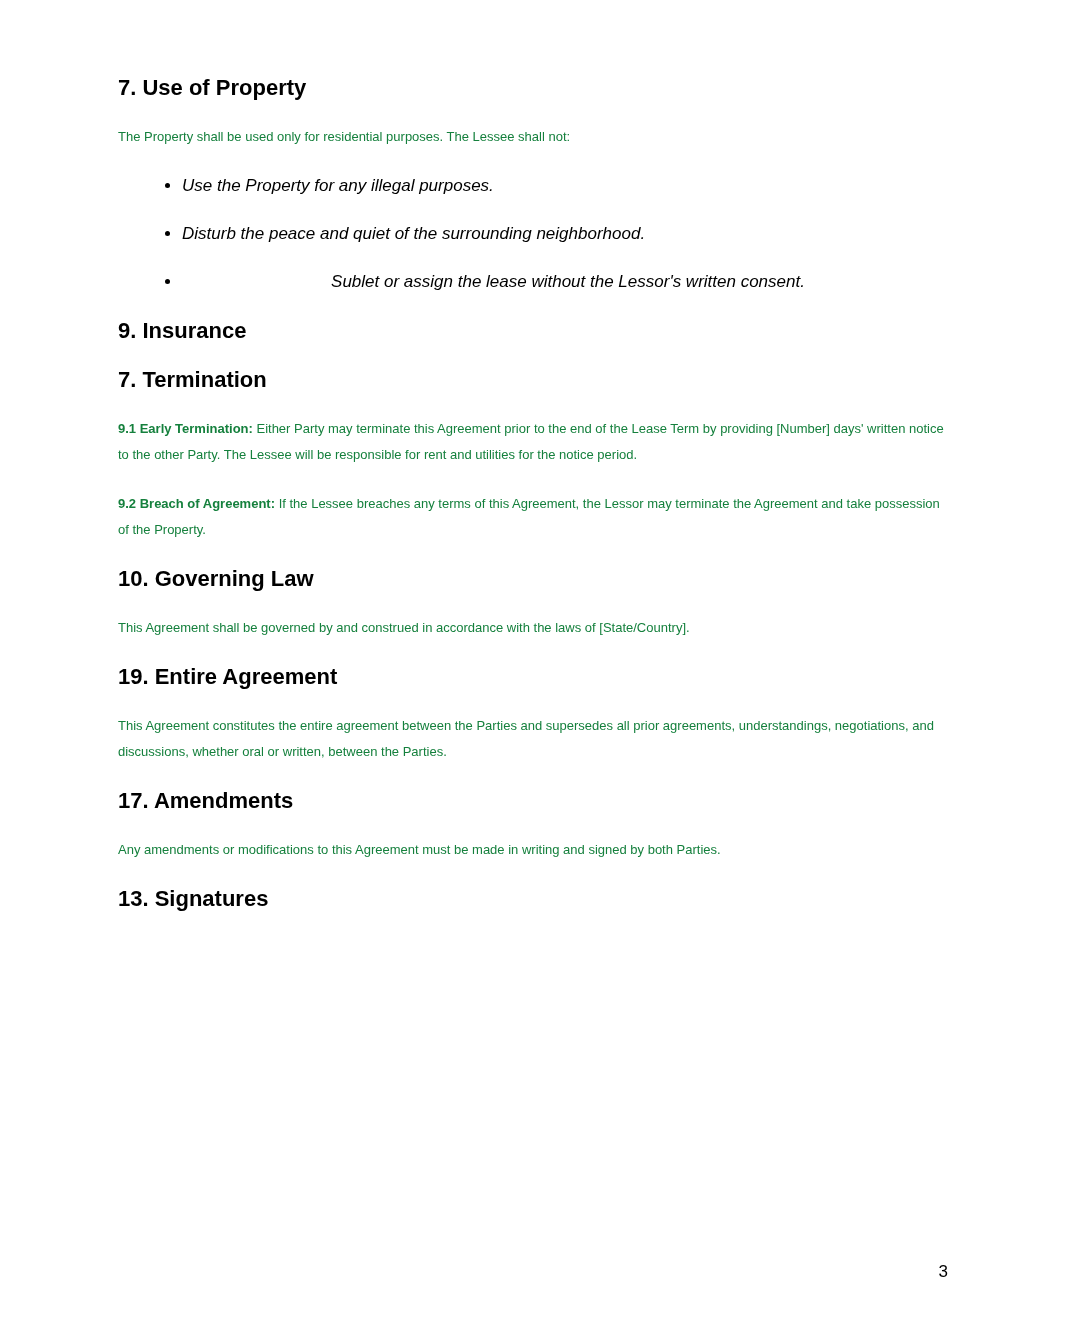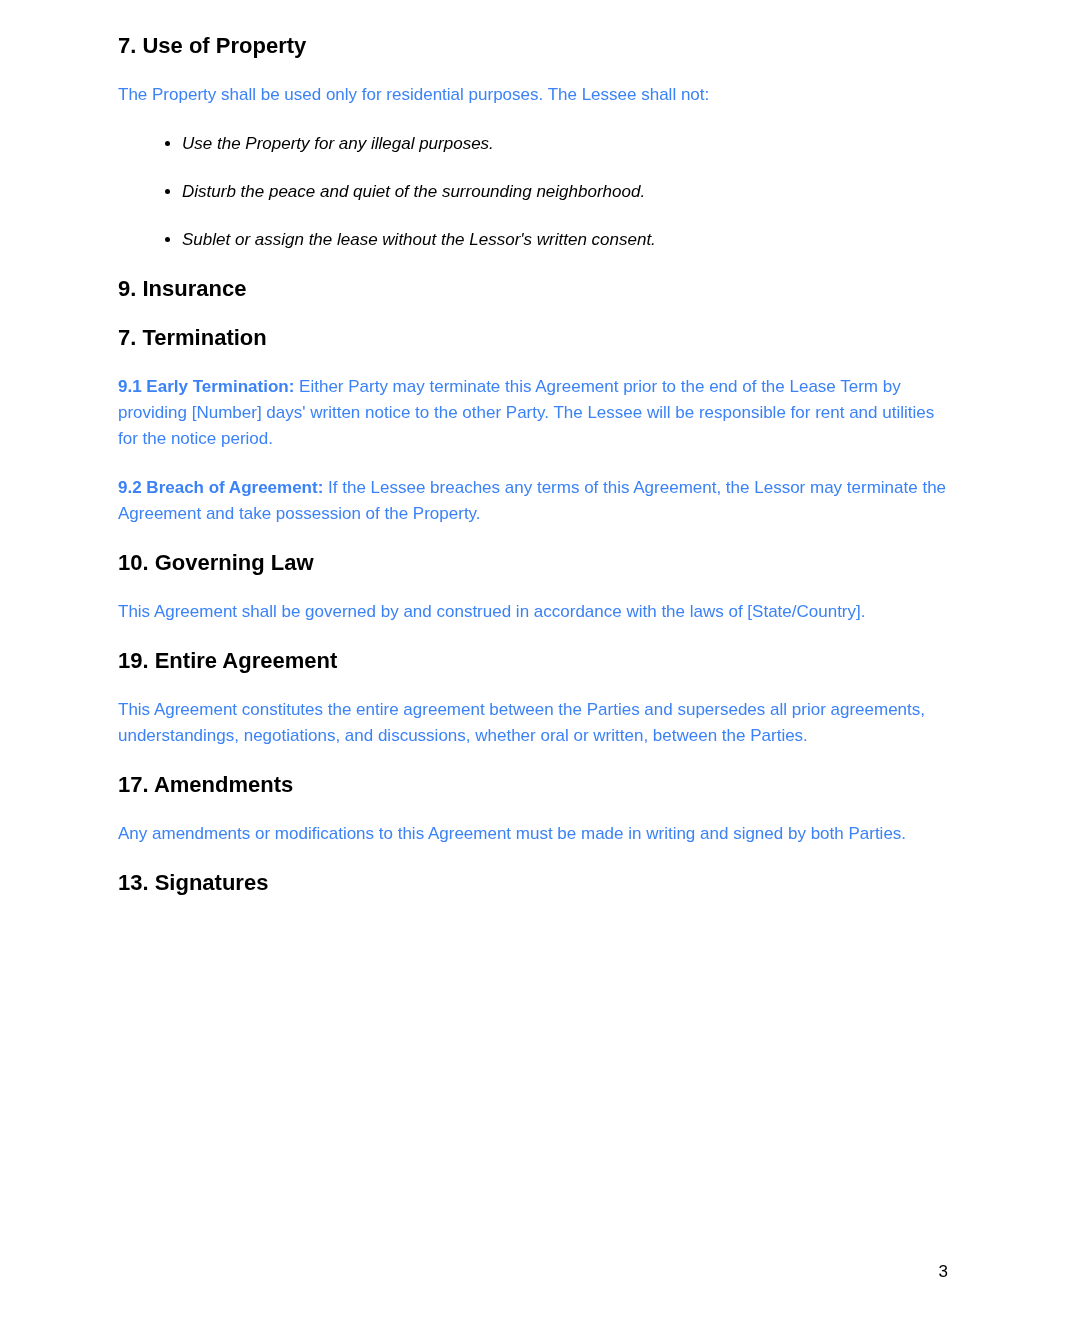--- a/index.html
+++ b/index.html
@@ -14,53 +14,54 @@
       font-family: "Liberation Sans", "DejaVu Sans", sans-serif;
       color: #000000;
       -webkit-font-smoothing: antialiased;
     }
     .page {
       position: relative;
       width: 1072px;
       height: 1334px;
       background: #ffffff;
       box-sizing: border-box;
-      padding: 33px 118px 0 118px;
+      padding: 75px 118px 0 118px;
     }
     .doc h2 {
       font-size: 22px;
       line-height: 26px;
       font-weight: 700;
       margin: 0 0 23px 0;
       color: #000000;
     }
     .doc p {
-      font-size: 17px;
+      font-size: 13px;
       line-height: 26px;
       font-weight: 400;
       margin: 0 0 23px 0;
-      color: #3b82f6;
+      color: #15803d;
     }
     .doc p .lead {
       font-weight: 700;
     }
     .doc ul {
       margin: 0 0 23px 0;
       padding: 0 0 0 64px;
       list-style-type: disc;
     }
     .doc ul li {
       font-size: 17px;
       line-height: 26px;
       margin: 0 0 22px 0;
       color: #000000;
       font-style: italic;
     }
     .doc ul li:last-child {
       margin-bottom: 16px;
+      text-align: center;
     }
     .page-number {
       position: absolute;
       top: 1259px;
       right: 124px;
       font-size: 17px;
       line-height: 26px;
       color: #000000;
     }
   </style>

